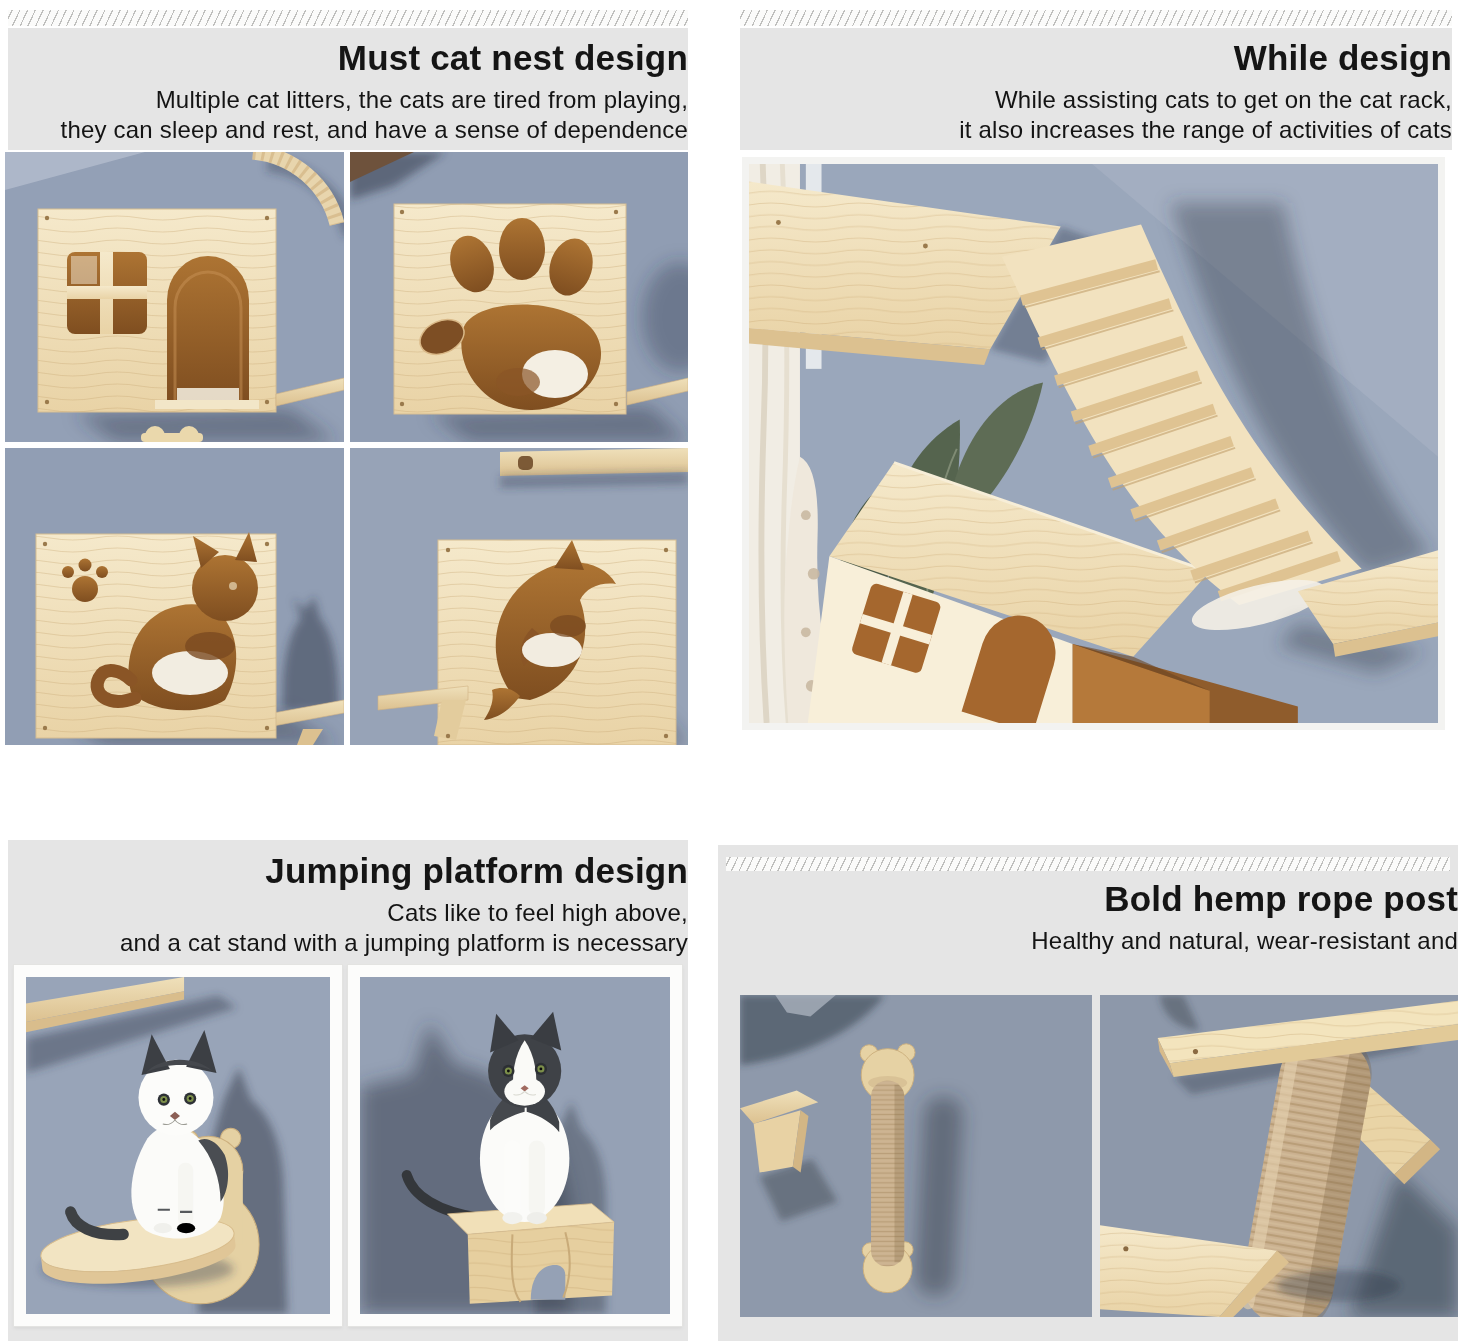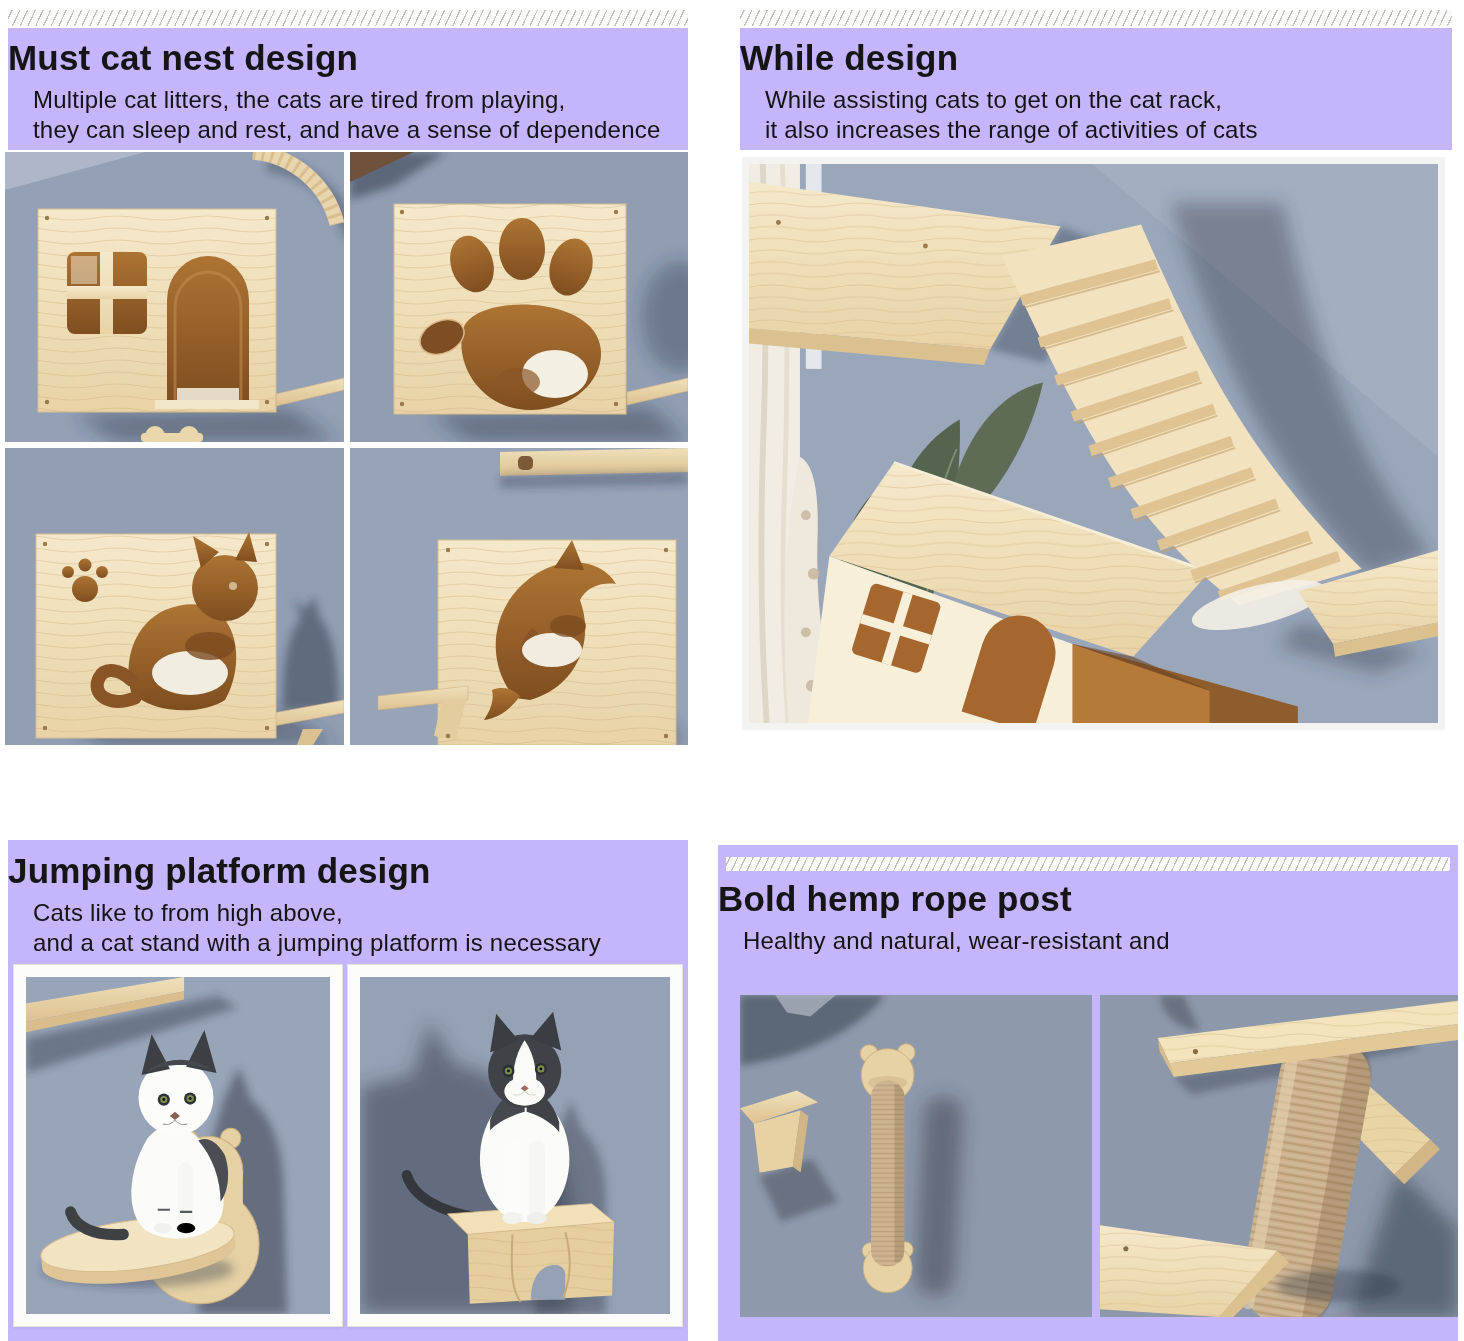--- a/index.html
+++ b/index.html
@@ -1,21 +1,21 @@
 <!DOCTYPE html>
 <html><head>
 <meta charset="utf-8">
 <style>
   html,body{margin:0;padding:0;background:#fff;}
   .canvas{position:relative;width:1464px;height:1341px;background:#fff;overflow:hidden;
           font-family:"Liberation Sans", sans-serif;}
   .quad{position:absolute;}
   .hatch{position:absolute;height:16px;
     background:repeating-linear-gradient(115deg,#fbfbfa 0 3.2px,#bfbfbd 3.2px 4.4px,#fbfbfa 4.4px 7px);}
-  .panel{position:absolute;background:#c4b5fd;text-align:left;}
+  .panel{position:absolute;background:#e5e5e5;text-align:right;}
   .t{margin:0;padding-top:10px;font-size:35px;font-weight:700;color:#151515;letter-spacing:.2px;}
   .s{margin:7px 0 0 0;font-size:24px;color:#141414;line-height:1.24;letter-spacing:.2px;padding-left:25px;}
   .ph{position:absolute;display:block;}
   .bord{border:7px solid #f3f3f1;box-sizing:border-box;background:#f3f3f1;}
   .frame{border:12px solid #fcfcfb;outline:1px solid #e3e3e1;box-sizing:border-box;background:#fcfcfb;
          box-shadow:0 2px 4px rgba(0,0,0,.08);}
 </style>
 </head>
 <body>
 
@@ -258,21 +258,21 @@
       <polygon points="560,470 690,500 640,522 540,494" fill="rgba(47,55,72,.38)" filter="url(#fB2)"></polygon>
       <polygon points="560,438 703,396 703,470 596,492" fill="url(#gWood)"></polygon>
       <polygon points="560,438 703,396 703,470 596,492" fill="url(#pGrain)"></polygon>
       <polygon points="596,492 703,470 703,484 598,505" fill="#dcc190"></polygon>
     </svg>
   </section>
 
   <section class="quad" style="left:0;top:840px;width:690px;height:501px">
     <div class="panel" style="left:8px;top:0;width:680px;height:501px">
       <h2 class="t" style="padding-top:11px">Jumping platform design</h2>
-      <p class="s"><span>Cats like to from high above,</span><br><span>and a cat stand with a jumping platform is necessary</span></p>
+      <p class="s"><span>Cats like to feel high above,</span><br><span>and a cat stand with a jumping platform is necessary</span></p>
     </div>
 
     <svg class="ph frame" style="left:14px;top:125px;width:328px;height:361px" viewBox="0 0 300 330" preserveAspectRatio="none">
       <rect width="300" height="330" fill="#98a4b8"></rect>
       <polygon points="0,60 190,18 208,30 0,94" fill="rgba(47,55,72,.42)" filter="url(#fB1)"></polygon>
       <polygon points="0,26 156,0 156,14 0,44" fill="url(#gWoodB)"></polygon>
       <polygon points="0,44 156,14 156,22 0,54" fill="#d9bd8c"></polygon>
       <path d="M196,118 l14,-30 12,32 c20,16 30,44 32,78 l4,132 -88,0 c-4,-86 8,-160 26,-212 z" fill="rgba(49,57,72,.5)" filter="url(#fB1)"></path>
       <g fill="#e5d1a3" stroke="#cdb07e" stroke-width="1">
         <circle cx="160" cy="160" r="10"></circle>

